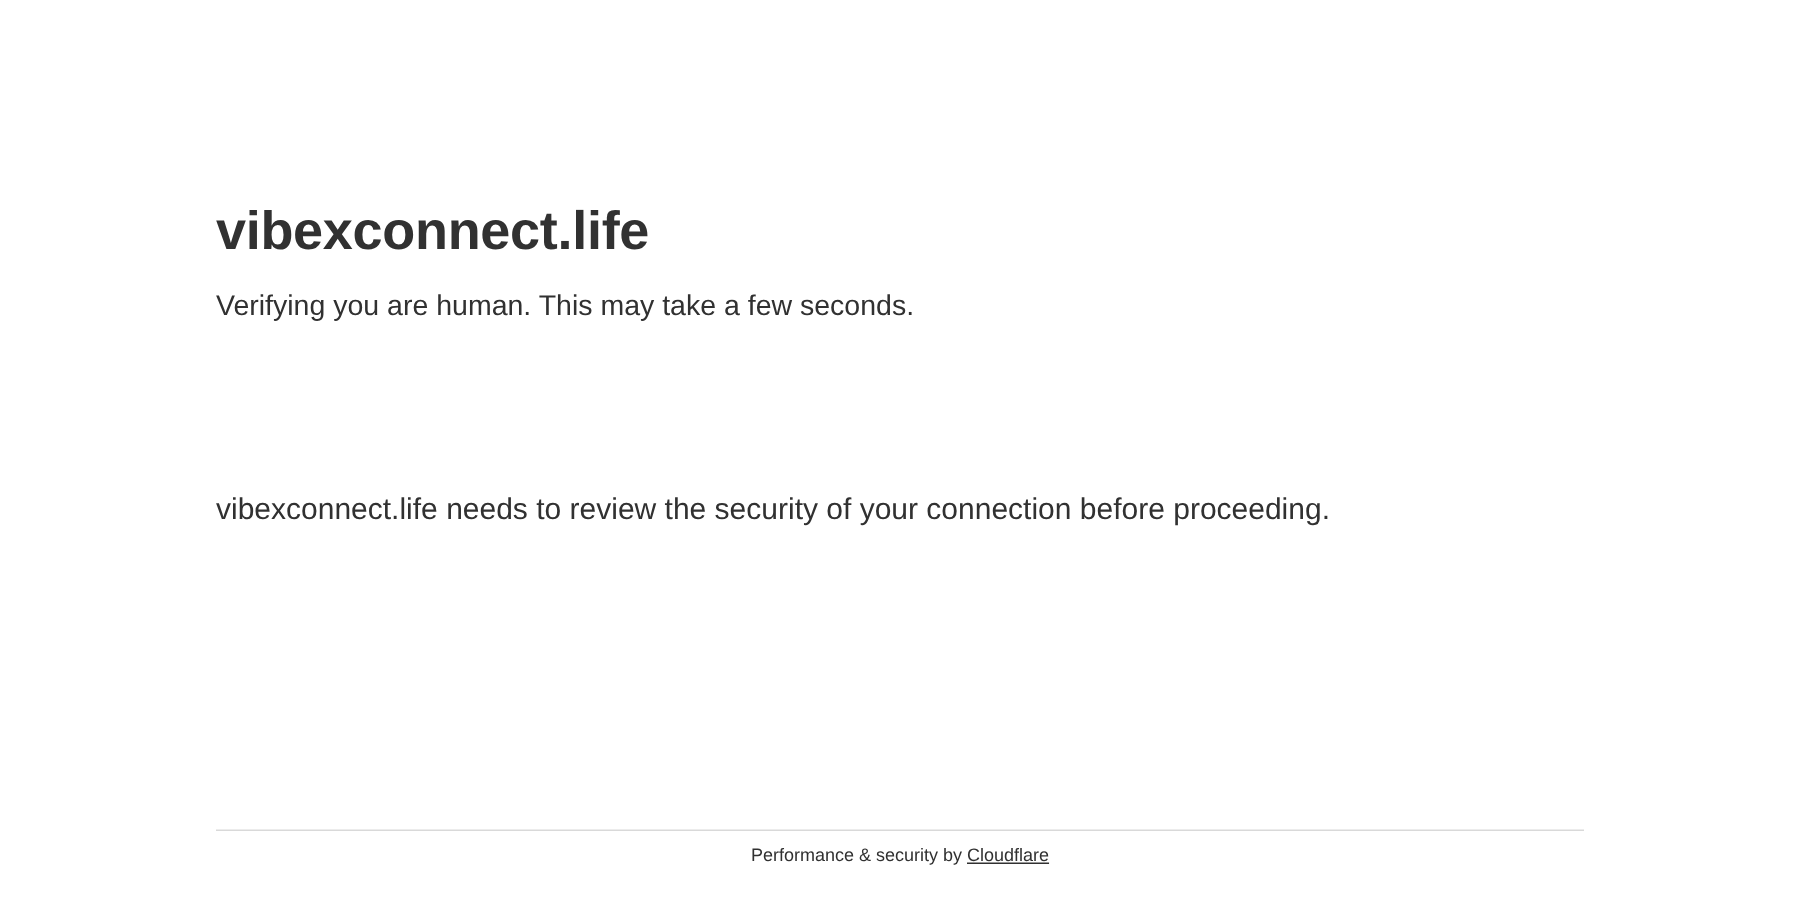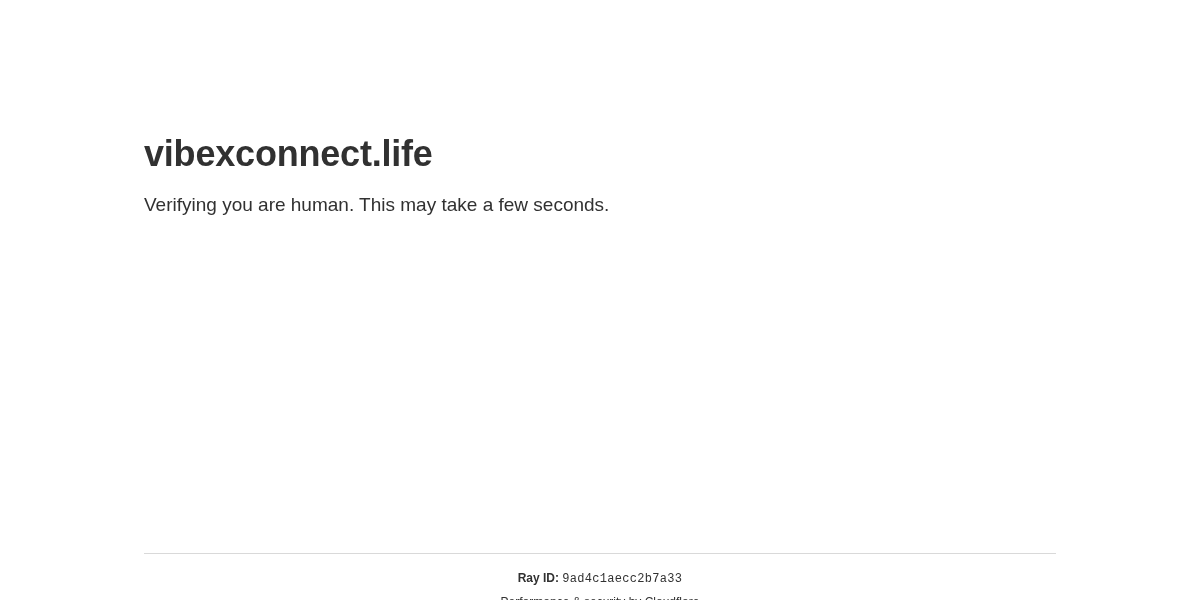--- a/index.html
+++ b/index.html
@@ -134,31 +134,28 @@
 <div class="page">
 
   <div class="content">
 
     <h1 class="challenge-heading">vibexconnect.life</h1>
 
     <h2 class="challenge-subheading">Verifying you are human. This may take a few seconds.</h2>
 
     <div class="widget-slot"></div>
 
+    <p class="challenge-body">vibexconnect.life needs to review the security of your connection before proceeding.</p>
 
   </div>
 
   <div class="footer">
 
     <hr class="footer-divider">
 
-    <p class="footer-ray">
-      <span class="footer-ray-label">Ray ID:</span>
-      <span class="footer-ray-value">9ad4c1aecc2b7a33</span>
-    </p>
 
     <p class="footer-attribution">
       <span>Performance &amp; security by </span><span class="footer-attribution-link">Cloudflare</span>
     </p>
 
   </div>
 
 </div>
 
 </body></html>

